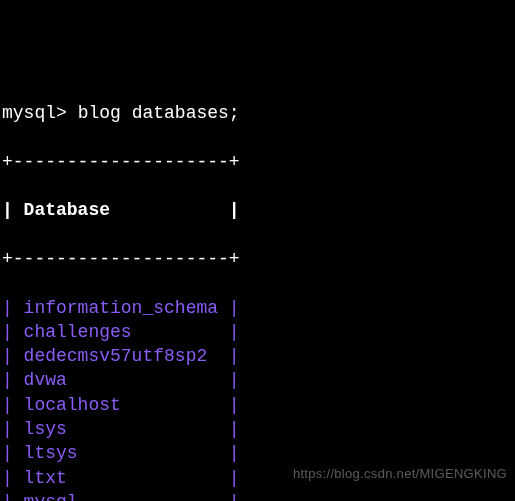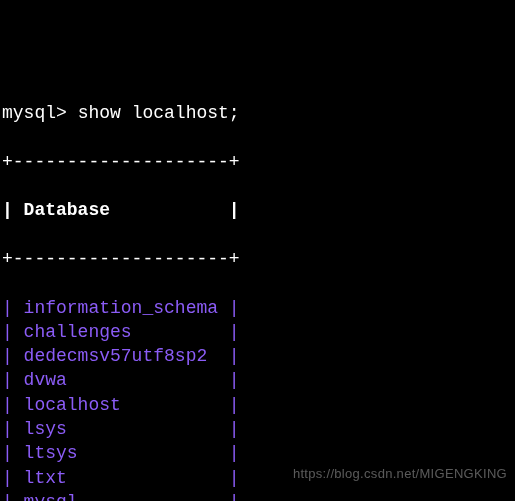--- a/index.html
+++ b/index.html
@@ -42,21 +42,21 @@
       font-family: Arial, sans-serif;
       font-size: 13px;
       letter-spacing: 0.3px;
     }
   </style>
 </head>
 <body>
 
 
 
-<div class="prompt-line"><span>mysql&gt;</span> <span>show localhost;</span></div>
+<div class="prompt-line"><span>mysql&gt;</span> <span>blog databases;</span></div>
 <div class="border-line">+--------------------+</div>
 <div class="header-row">| <span>Database</span>           |</div>
 <div class="border-line">+--------------------+</div>
 <div id="data-rows"><div class="data-row">| information_schema |</div><div class="data-row">| challenges         |</div><div class="data-row">| dedecmsv57utf8sp2  |</div><div class="data-row">| dvwa               |</div><div class="data-row">| localhost          |</div><div class="data-row">| lsys               |</div><div class="data-row">| ltsys              |</div><div class="data-row">| ltxt               |</div><div class="data-row">| mysql              |</div></div>
 
 
 
 <div class="watermark">https://blog.csdn.net/MIGENGKING</div>
 
 

